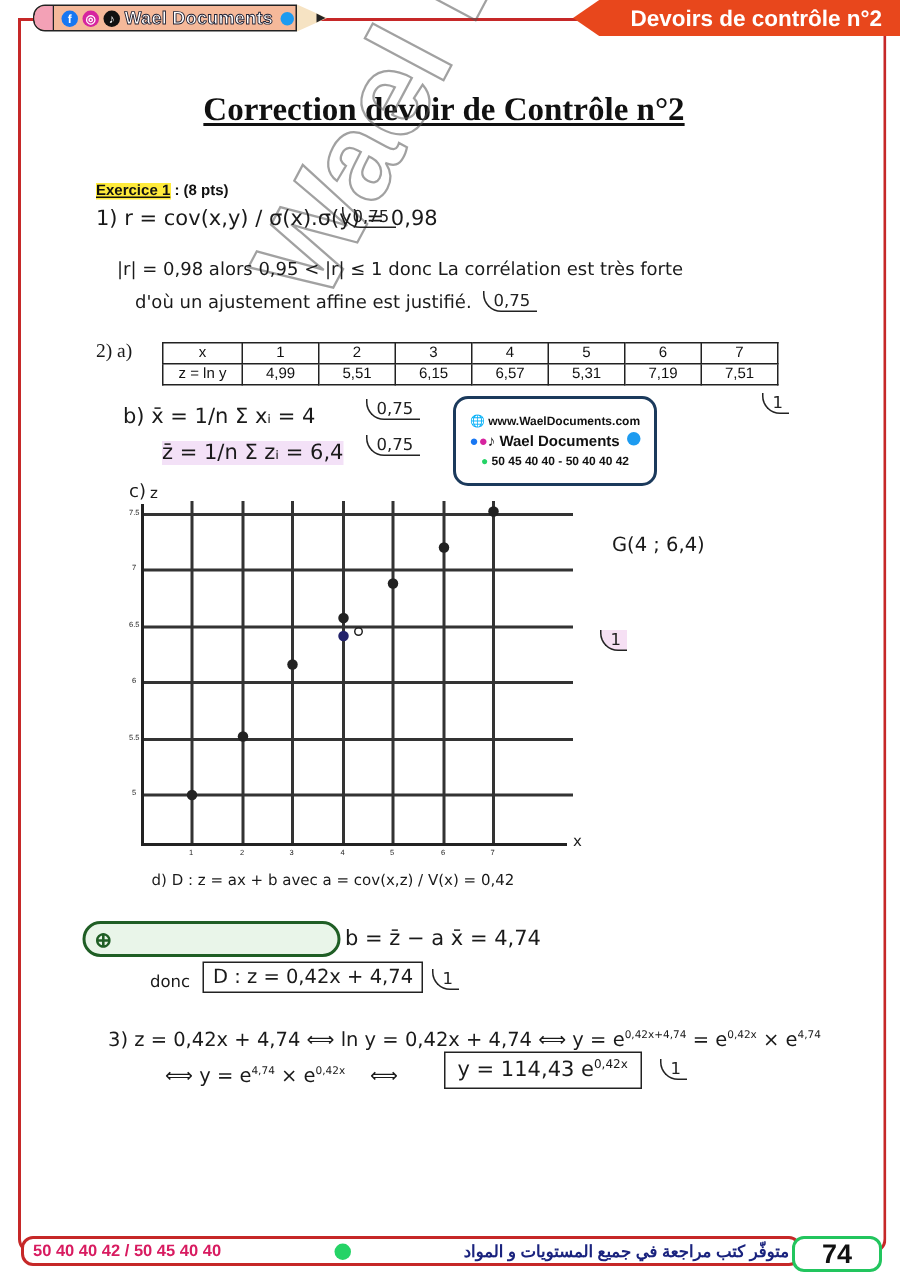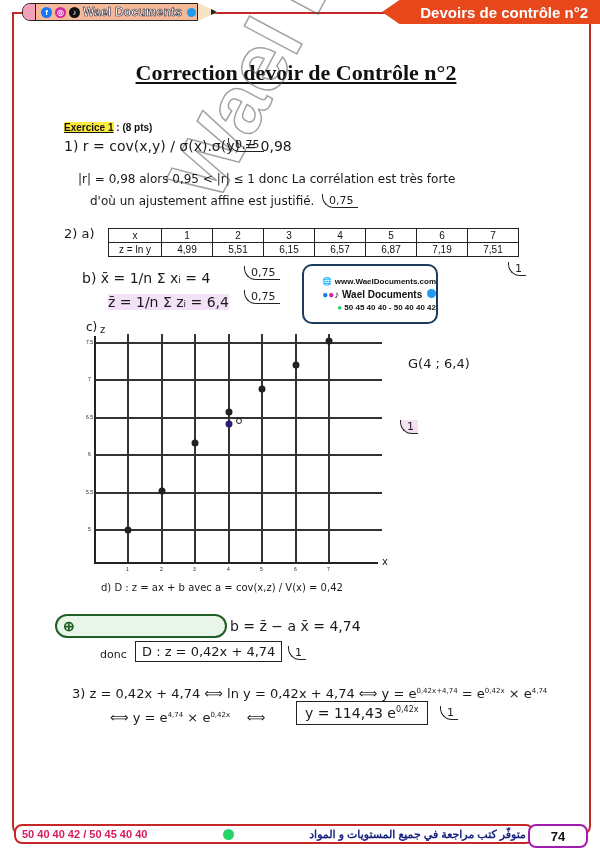--- a/index.html
+++ b/index.html
@@ -17,38 +17,38 @@
   .tag{position:absolute;right:0;top:0;height:24px;width:218px;background:#e8471c;color:#fff;font-weight:bold;font-size:15px;display:flex;align-items:center;justify-content:flex-end;padding-right:12px;box-sizing:border-box;clip-path:polygon(8% 0,100% 0,100% 100%,8% 100%,0 50%);}
   .title{position:absolute;left:0;width:592px;top:60px;text-align:center;font-family:"Liberation Serif",serif;font-weight:bold;font-size:22px;text-decoration:underline;}
   .hw{font-family:"DejaVu Sans",sans-serif;position:absolute;white-space:nowrap;font-size:13px;color:#1a1a1a;}
   .ex-head{position:absolute;left:64px;top:122px;font-size:10px;font-weight:bold;}
   .ex-head .hl{background:#ffeb3b;text-decoration:underline;}
   .mark{position:absolute;font-family:"DejaVu Sans",sans-serif;font-size:11px;color:#222;border-bottom:1.5px solid #222;border-left:1.5px solid #222;border-radius:0 0 0 12px;padding:0 4px 0 6px;}
   table.data{position:absolute;left:108px;top:228px;border-collapse:collapse;font-size:10px;}
   table.data td{border:1px solid #222;padding:1px 0;text-align:center;}
   table.data td.h{width:52px;}
   table.data td.c{width:50px;}
-  .logo-box{position:absolute;left:302px;top:264px;width:132px;height:56px;border:2px solid #1b3a5c;border-radius:10px;background:#fff;font-size:8px;font-weight:bold;display:flex;flex-direction:column;align-items:flex-end;justify-content:center;gap:3px;}
+  .logo-box{position:absolute;left:302px;top:264px;width:132px;height:56px;border:2px solid #1b3a5c;border-radius:10px;background:#fff;font-size:8px;font-weight:bold;display:flex;flex-direction:column;align-items:center;justify-content:center;gap:3px;}
   .chart{position:absolute;left:84px;top:330px;width:300px;height:240px;}
   .axis-y{position:absolute;left:10px;top:6px;width:2px;height:228px;background:#222;}
   .axis-x{position:absolute;left:10px;top:232px;width:284px;height:2px;background:#222;}
   .gv{position:absolute;width:1.5px;background:#333;top:4px;height:228px;}
   .gh{position:absolute;height:1.5px;background:#333;left:12px;width:286px;}
   .tick{position:absolute;font-size:5px;color:#222;}
   .dot{position:absolute;width:7px;height:7px;border-radius:50%;background:#222;transform:translate(-50%,-50%);}
   .dot.g{background:#22226a;}
   .ring{position:absolute;width:4px;height:4px;border-radius:50%;border:1px solid #222;transform:translate(-50%,-50%);}
   .green-badge{position:absolute;left:55px;top:614px;width:172px;height:24px;border:2px solid #1f5e25;border-radius:14px;background:#e9f5e9;color:#1f5e25;font-weight:bold;font-size:14px;display:flex;align-items:center;gap:4px;padding-left:6px;box-sizing:border-box;}
   .box{position:absolute;border:1px solid #222;}
   .watermark{position:absolute;left:150px;top:170px;font-size:82px;font-weight:bold;color:transparent;-webkit-text-stroke:1.5px #555;transform:rotate(-62deg);transform-origin:left top;white-space:nowrap;opacity:0.55;pointer-events:none;}
   .footer{position:absolute;left:14px;top:824px;width:520px;height:20px;border:2px solid #c62828;border-radius:8px;background:#fff;display:flex;align-items:center;justify-content:space-between;padding:0 6px;box-sizing:border-box;font-weight:bold;font-size:11px;}
   .footer .phones{color:#d81b60;}
   .footer .ar{color:#1a237e;direction:rtl;}
   .footer .wa{width:11px;height:11px;border-radius:50%;background:#25d366;display:inline-block;margin:0 3px;}
-  .page-num{position:absolute;left:528px;top:824px;width:56px;height:20px;border:2px solid #a21caf;border-radius:8px;background:#fff;display:flex;align-items:center;justify-content:center;font-weight:bold;font-size:13px;}
+  .page-num{position:absolute;left:528px;top:824px;width:56px;height:20px;border:2px solid #22c55e;border-radius:8px;background:#fff;display:flex;align-items:center;justify-content:center;font-weight:bold;font-size:18px;}
 </style>
 </head>
 <body>
 
 <div class="frame"></div>
 <div class="frame-top"></div>
 
 <div class="pencil">
   <div class="pencil-body">
     <span class="pencil-eraser"></span>
@@ -71,40 +71,40 @@
   <span class="hl">Exercice 1</span>
   <span>: (8 pts)</span>
 </div>
 
 <div class="hw" style="left:64px;top:138px;font-size:14px;">1) r = cov(x,y) / σ(x).σ(y) = 0,98</div>
 <div class="mark" style="left:228px;top:138px;">0,75</div>
 <div class="hw" style="left:78px;top:172px;font-size:12px;">|r| = 0,98 alors 0,95 &lt; |r| ≤ 1 donc La corrélation est très forte</div>
 <div class="hw" style="left:90px;top:194px;font-size:12px;">d'où un ajustement affine est justifié.</div>
 <div class="mark" style="left:322px;top:194px;">0,75</div>
 
-<div class="hw" style="left:64px;top:226px;">2) a)</div>
+<div class="hw" style="left:64px;top:226px;font-family:Liberation Serif, serif;">2) a)</div>
 <table class="data">
   <tbody>
       <tr>
     <td class="h">x</td>
     <td class="c">1</td>
     <td class="c">2</td>
     <td class="c">3</td>
     <td class="c">4</td>
     <td class="c">5</td>
     <td class="c">6</td>
     <td class="c">7</td>
   </tr>
   <tr>
     <td class="h">z = ln y</td>
     <td class="c">4,99</td>
     <td class="c">5,51</td>
     <td class="c">6,15</td>
     <td class="c">6,57</td>
-    <td class="c">6,87</td>
+    <td class="c">5,31</td>
     <td class="c">7,19</td>
     <td class="c">7,51</td>
   </tr>
 </tbody>
   </table>
 <div class="mark" style="left:508px;top:262px;">1</div>
 
 <div class="hw" style="left:82px;top:270px;font-size:14px;">b)  x̄ = 1/n Σ xᵢ = 4</div>
 <div class="mark" style="left:244px;top:266px;">0,75</div>
 <div class="hw" style="left:108px;top:294px;font-size:14px;background:#f3e1f7;">z̄ = 1/n Σ zᵢ = 6,4</div>

